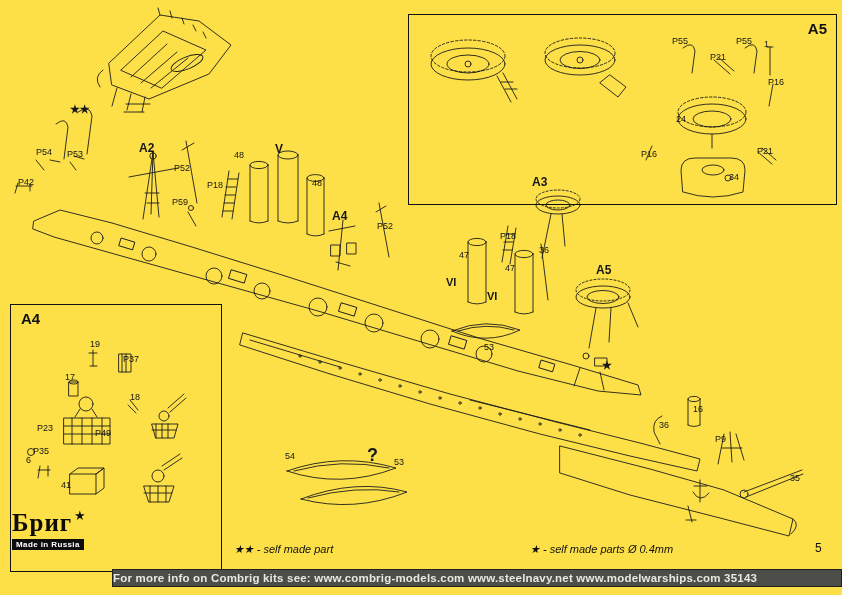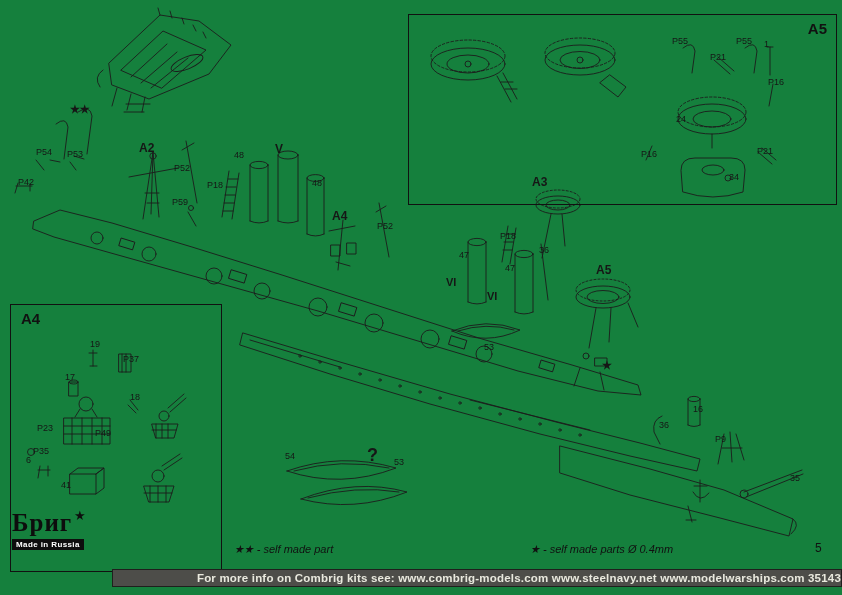--- a/index.html
+++ b/index.html
@@ -1,18 +1,18 @@
 <!DOCTYPE html>
 <html><head>
 <meta charset="utf-8">
 <style>
   * { margin:0; padding:0; box-sizing:border-box; }
   html,body { width:842px; height:595px; }
   body { background:#e9e9e6; font-family:"Liberation Sans", sans-serif; }
-  .sheet { position:relative; width:842px; height:595px; background:#15803d; overflow:hidden; }
+  .sheet { position:relative; width:842px; height:595px; background:#fde047; overflow:hidden; }
 
   .inset { position:absolute; border:1.6px solid #111; background:transparent; }
   .inset-a5 { left:408px; top:14px; width:429px; height:191px; }
   .inset-a4 { left:10px; top:304px; width:212px; height:268px; }
   .inset-title { position:absolute; font-weight:bold; font-size:15px; color:#111; }
   .title-a5 { right:9px; top:5px; }
   .title-a4 { left:10px; top:5px; }
 
   svg.diagram { position:absolute; left:0; top:0; }
 
@@ -22,21 +22,21 @@
   .lbl.huge { font-size:18px; font-weight:700; }
 
   .legend-item { position:absolute; font-size:11px; color:#111; white-space:nowrap;font-style:italic; }
   .legend-1 { left:234px; top:543px; }
   .legend-2 { left:530px; top:543px; }
 
   .page-num { position:absolute; left:815px; top:541px; font-size:12px; color:#111; }
 
   .footer-bar { position:absolute; left:112px; top:569px; width:730px; height:18px;
     background:#4d4d49; border:1px solid #1f1f1d; color:#e9e9de;
-    display:flex; align-items:center; justify-content:flex-end;
+    display:flex; align-items:center; justify-content:flex-start;
     font-size:11.5px; font-weight:700; letter-spacing:.2px; white-space:nowrap; }
 
   .logo { position:absolute; left:12px; top:512px; width:100px; color:#0d0d0d;
     font-family:"Liberation Serif", serif; }
   .logo .l1, .logo .l2 { font-size:25px; font-weight:900; line-height:21px; letter-spacing:1px; }
   .logo .logo-star { position:absolute; left:62px; top:-4px; font-size:13px; }
   .logo .madein { margin-top:2px; background:#0d0d0d; color:#fff; font-size:8px; font-weight:700;
     padding:1px 4px; display:inline-block; font-family:"Liberation Sans", sans-serif; letter-spacing:.4px; }
 </style>
 </head>

